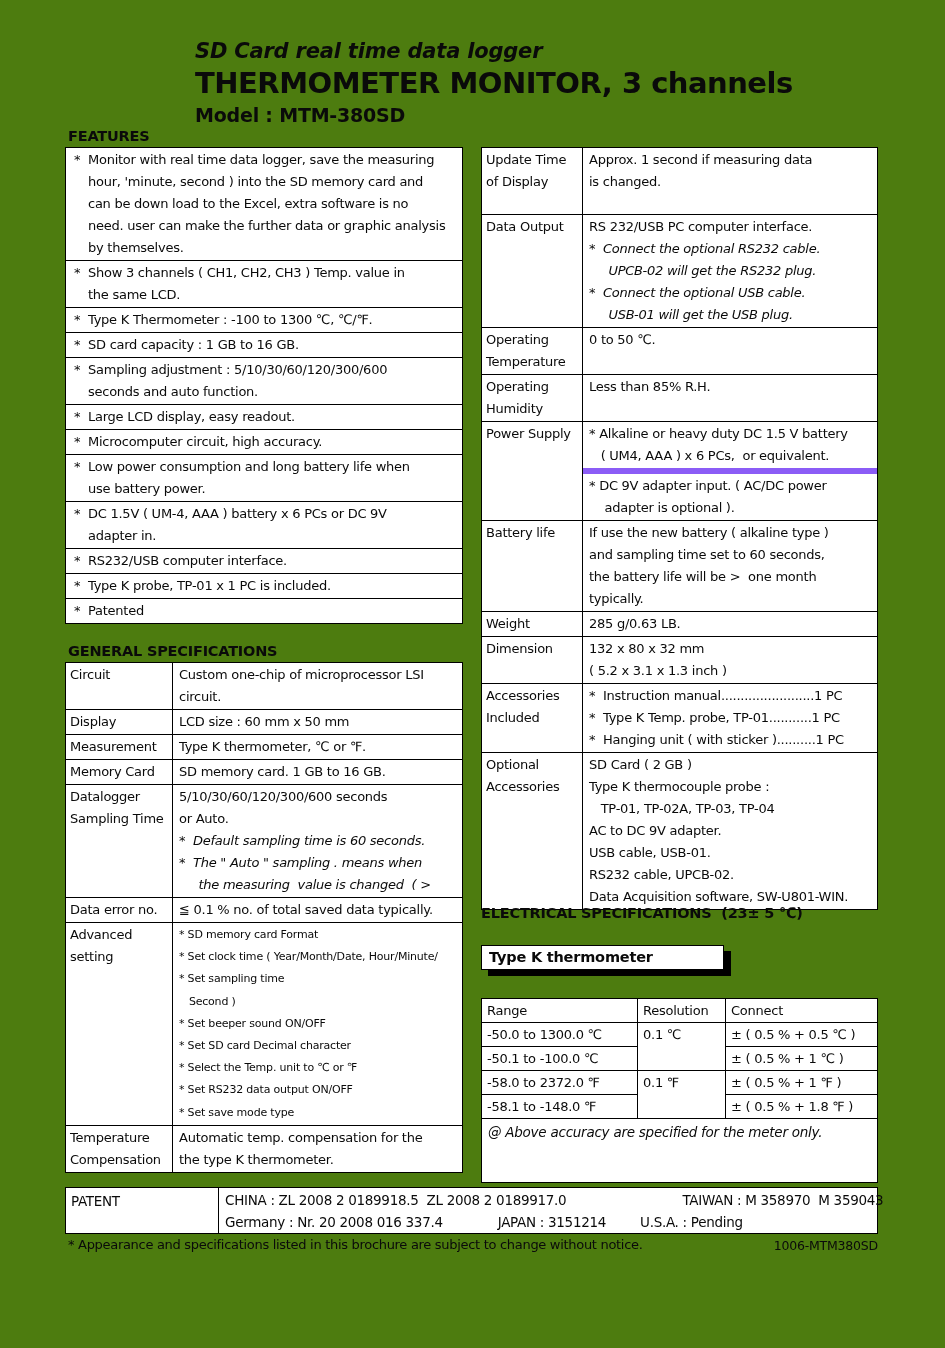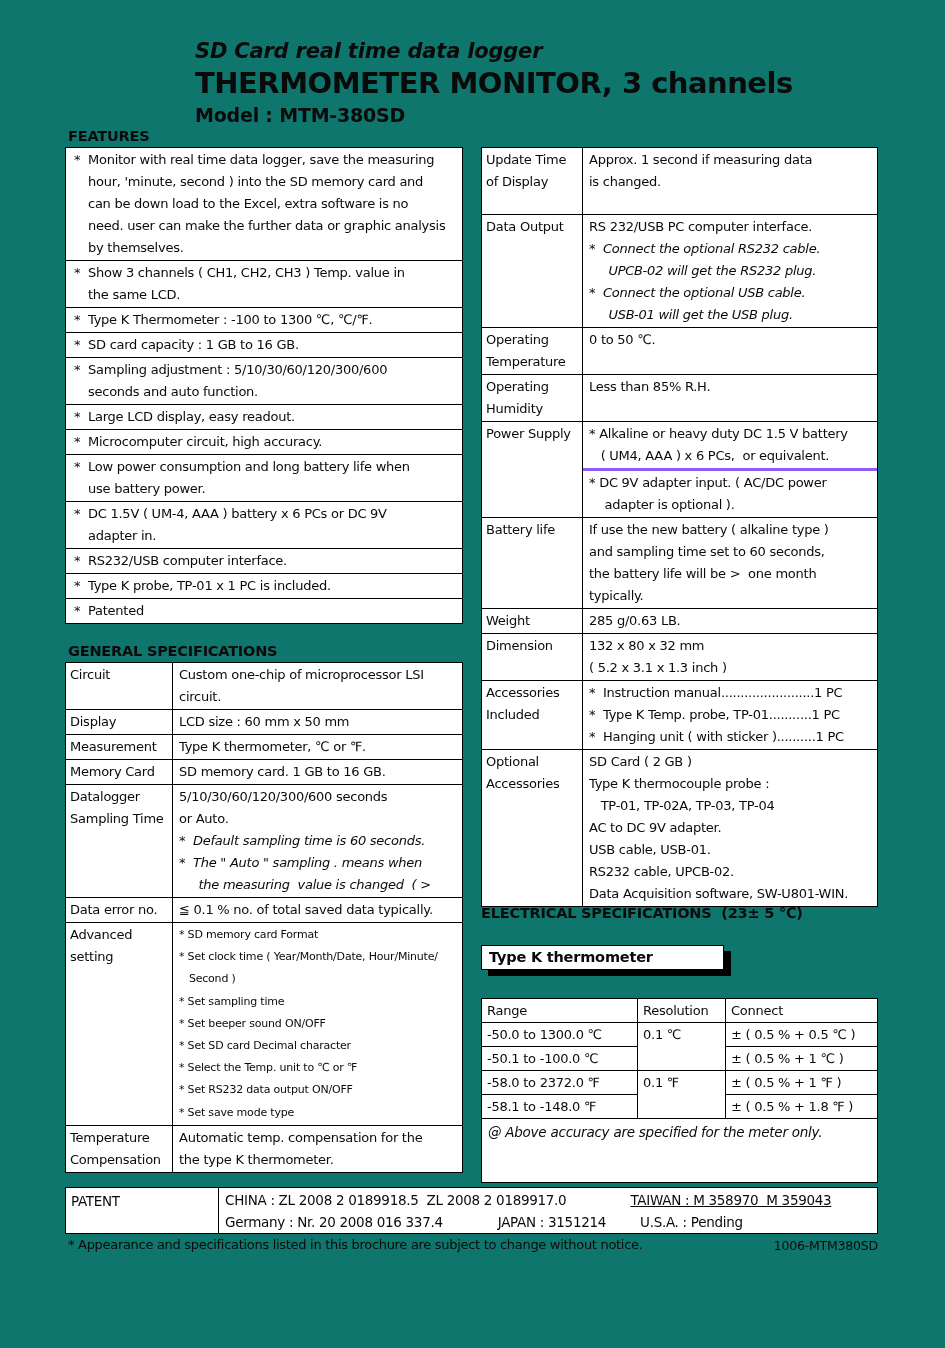--- a/index.html
+++ b/index.html
@@ -3,21 +3,21 @@
 <meta charset="utf-8">
 <style>
   * { box-sizing: border-box; margin: 0; padding: 0; }
   html, body { background: #fff; }
   body {
     width: 945px; height: 1348px;
     font-family: "DejaVu Sans", "Liberation Sans", sans-serif;
     color: #0a0a0a;
     position: relative;
   }
-  .page { position: relative; width: 945px; height: 1348px; background: #0f766e; overflow: hidden; }
+  .page { position: relative; width: 945px; height: 1348px; background: #4d7c0f; overflow: hidden; }
 
   
   .hdr { position: absolute; left: 195px; top: 38px; }
   .tagline { font-size: 21px; font-weight: bold; font-style: italic; line-height: 27px; letter-spacing: -0.2px; }
   .title   { font-size: 29px; font-weight: bold; line-height: 37px; letter-spacing: -0.5px; }
   .model   { font-size: 19px; font-weight: bold; line-height: 27px; letter-spacing: -0.2px; }
 
   .sec-heading { position: absolute; font-size: 14.5px; font-weight: bold; letter-spacing: -0.2px; }
 
   
@@ -39,21 +39,21 @@
   .spec-row:first-child { border-top: none; }
   .cell { padding: 1px 4px; }
   .lab { flex-shrink: 0; border-right: 1px solid #000; line-height: 22px; }
   .val { flex: 1; padding-left: 6px; }
   .val > div > div { line-height: 22px; }
   #right-table { left: 481px; top: 147px; width: 397px; }
   #right-table .lab { width: 101px; }
   #gen-table { left: 65px; top: 662px; width: 398px; }
   #gen-table .lab { width: 107px; }
   .mainline { line-height: 22px; }
-  .ps1 { border-bottom: 3px solid #8b5cf6; padding-bottom: 1px; margin-bottom: 1px; margin-left: -6px; padding-left: 6px; margin-right: -4px; padding-right: 4px; }
+  .ps1 { border-bottom: 6px solid #8b5cf6; padding-bottom: 1px; margin-bottom: 1px; margin-left: -6px; padding-left: 6px; margin-right: -4px; padding-right: 4px; }
 
   
   #typek-badge { position: absolute; left: 481px; top: 945px; width: 243px; border: 1px solid #000;
     box-shadow: 7px 6px 0 0 #000; background: #fff; font-size: 14.5px; font-weight: bold;
     padding: 3px 7px 4px; letter-spacing: -0.2px; }
   #elec-table { left: 481px; top: 998px; width: 397px; }
   .e-row, .e-group { display: flex; border-top: 1px solid #000; }
   .e-row:first-child { border-top: none; }
   .e-cell { padding: 1px 5px; line-height: 21px; }
   .w-range { width: 156px; border-right: 1px solid #000; flex-shrink: 0; }
@@ -64,21 +64,21 @@
   .bt { border-top: 1px solid #000; }
   .e-note { border-top: 1px solid #000; font-style: italic; padding: 2px 6px; line-height: 22px; font-size: 13.5px; }
   .e-filler { height: 37px; }
 
   
   #patent { left: 65px; top: 1187px; width: 813px; display: flex; font-size: 13.5px; letter-spacing: -0.3px; }
   #patent .lab { width: 153px; padding: 2px 5px; }
   #patent .val { padding: 0 6px; }
   .p-line { display: flex; line-height: 22px; white-space: pre; }
   .p-line:first-child { padding-top: 1px; }
-  .seg-taiwan { margin-left: 64px; text-decoration: underline; }
+  .seg-taiwan { margin-left: 116px; }
   .seg-japan { margin-left: 55px; }
   .seg-usa { margin-left: 34px; }
 
   
   #footer-note { position: absolute; left: 68px; top: 1237px; font-size: 13px; letter-spacing: -0.3px; }
   #footer-code { position: absolute; right: 67px; top: 1238px; font-size: 12.5px; letter-spacing: -0.2px; }
 </style>
 </head>
 <body>
 
@@ -308,22 +308,22 @@
       <div class="cell lab" data-bind="general.data_error.label">Data error no.</div>
       <div class="cell val" data-bind-lines="general.data_error.lines">
           <div>≦ 0.1 % no. of total saved data typically.</div>
         </div>
     </div>
     <div class="spec-row">
       <div class="cell lab" data-bind="general.advanced.label">Advanced setting</div>
       <div class="cell val sm" data-bind-lines="general.advanced.lines">
           <div>*&nbsp;SD memory card Format</div>
           <div>*&nbsp;Set clock time ( Year/Month/Date, Hour/Minute/</div>
+          <div>*&nbsp;Set sampling time</div>
           <div>&nbsp;&nbsp;&nbsp;Second )</div>
-          <div>*&nbsp;Set sampling time</div>
           <div>*&nbsp;Set beeper sound ON/OFF</div>
           <div>*&nbsp;Set SD card Decimal character</div>
           <div>*&nbsp;Select the Temp. unit to ℃ or ℉</div>
           <div>*&nbsp;Set RS232 data output ON/OFF</div>
           <div>*&nbsp;Set save mode type</div>
         </div>
     </div>
     <div class="spec-row">
       <div class="cell lab" data-bind="general.temp_comp.label">Temperature Compensation</div>
       <div class="cell val" data-bind-lines="general.temp_comp.lines">

